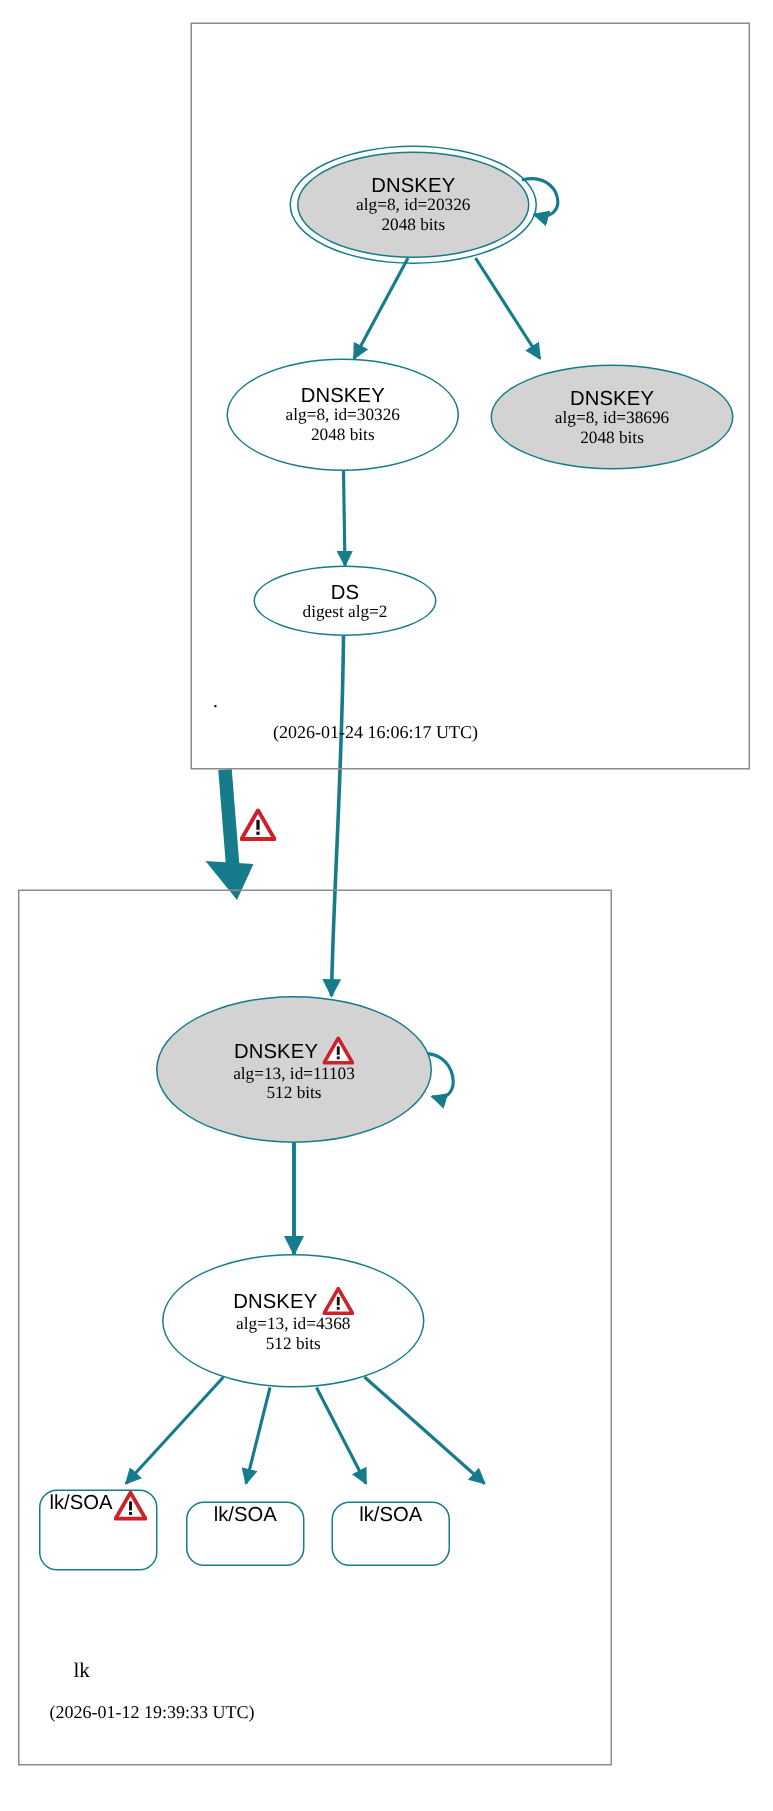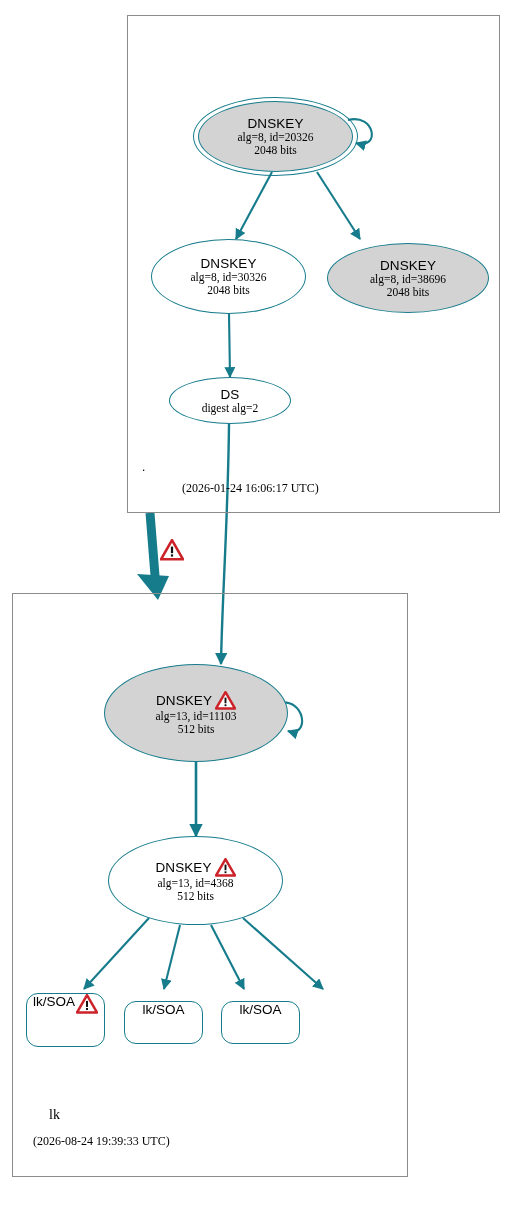--- a/index.html
+++ b/index.html
@@ -179,21 +179,21 @@
     </g>
   </svg>
 
   <div class="zone-box" id="zone-root-box"></div>
   <div class="zone-box" id="zone-lk-box"></div>
 
   <div class="zone-label zone-name" id="zone-root-name">.</div>
   <div class="zone-label zone-time" id="zone-root-time">(2026-01-24 16:06:17 UTC)</div>
 
   <div class="zone-label zone-name" id="zone-lk-name">lk</div>
-  <div class="zone-label zone-time" id="zone-lk-time">(2026-08-24 19:39:33 UTC)</div>
+  <div class="zone-label zone-time" id="zone-lk-time">(2026-01-12 19:39:33 UTC)</div>
 
   <div class="ksk-outer" style="left:193px; top:97px; width:165px; height:79px;"></div>
   <div class="node-ellipse filled" style="left:198px; top:101px; width:155px; height:71px;">
     <div class="ttl">
       <span>DNSKEY</span>
     </div>
     <div class="sub">alg=8, id=20326</div>
     <div class="sub">2048 bits</div>
   </div>
 

